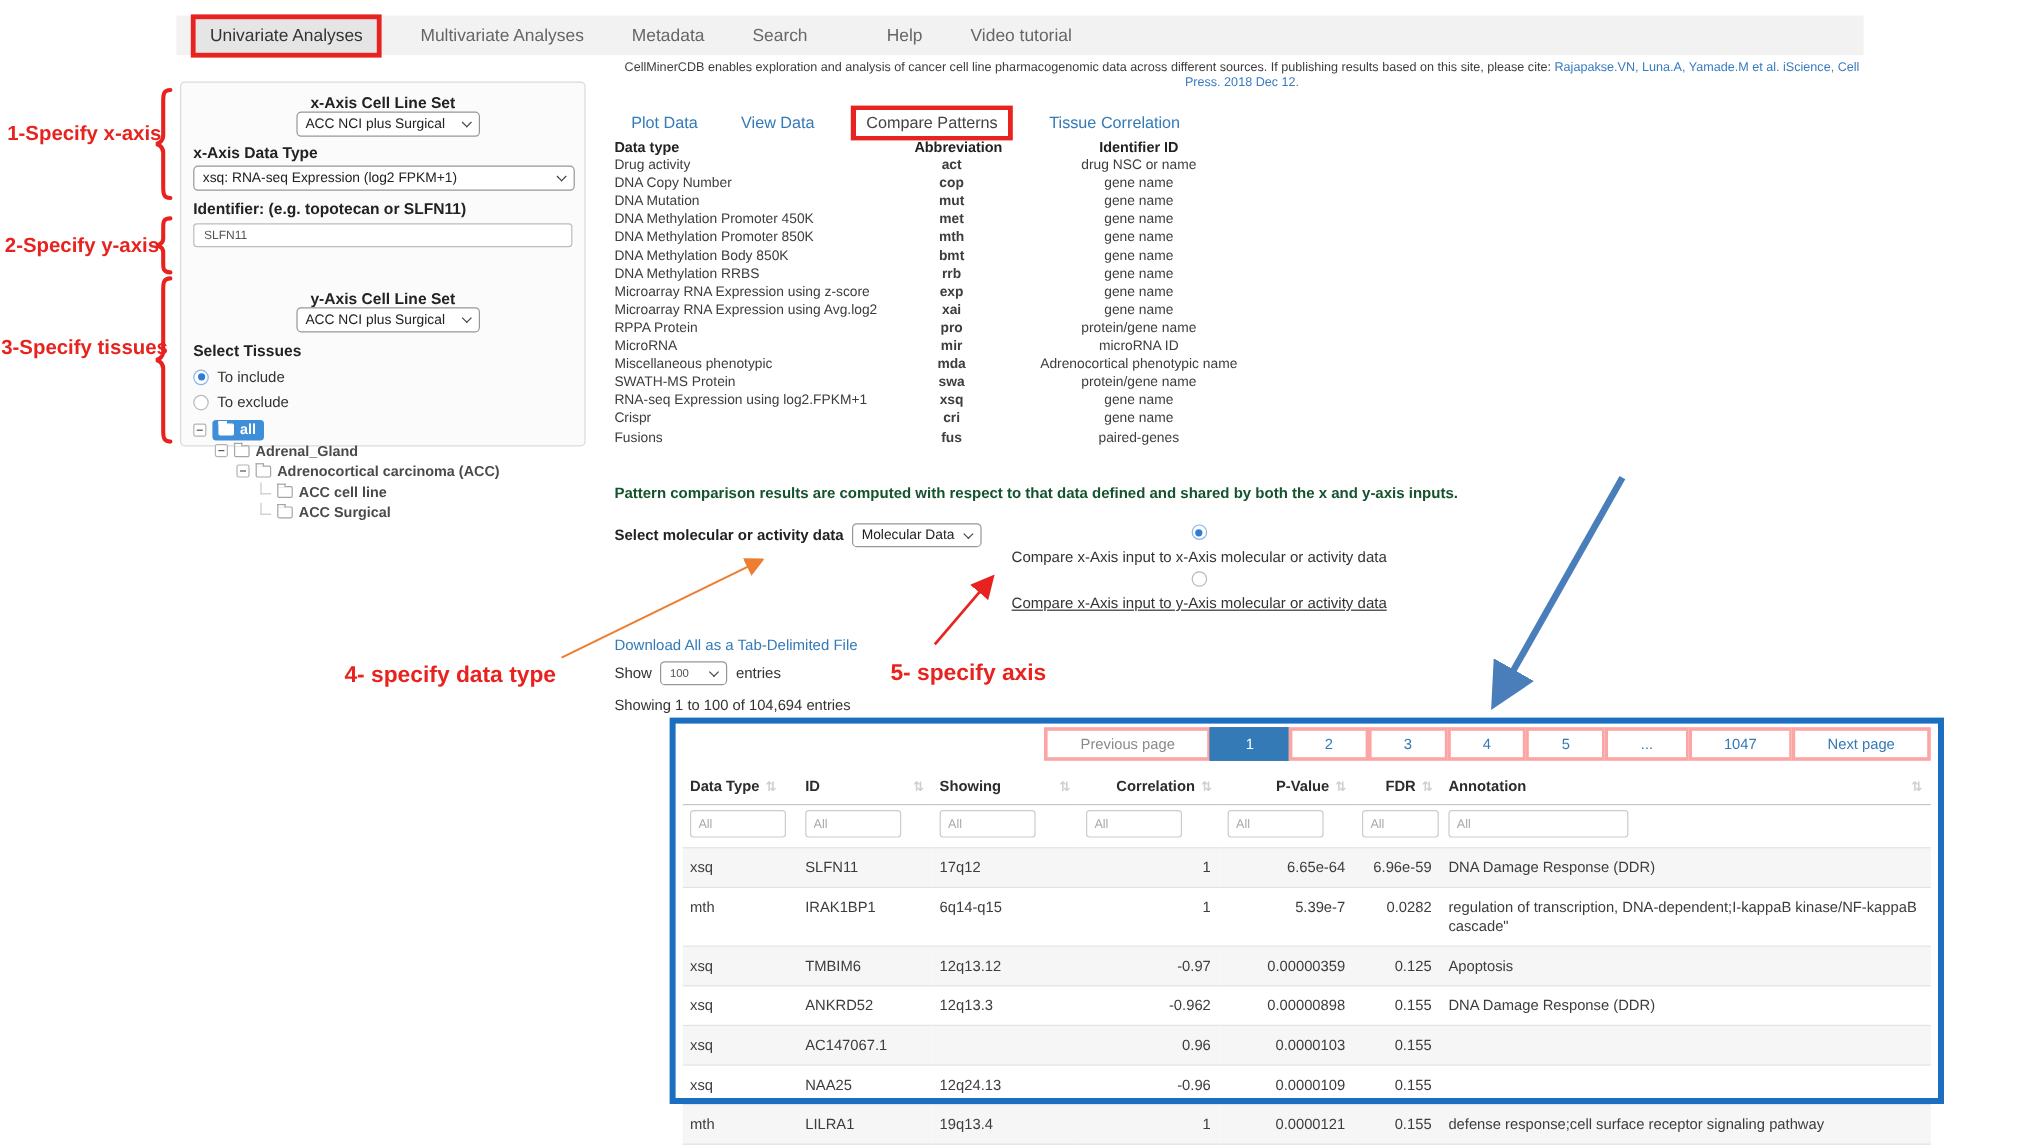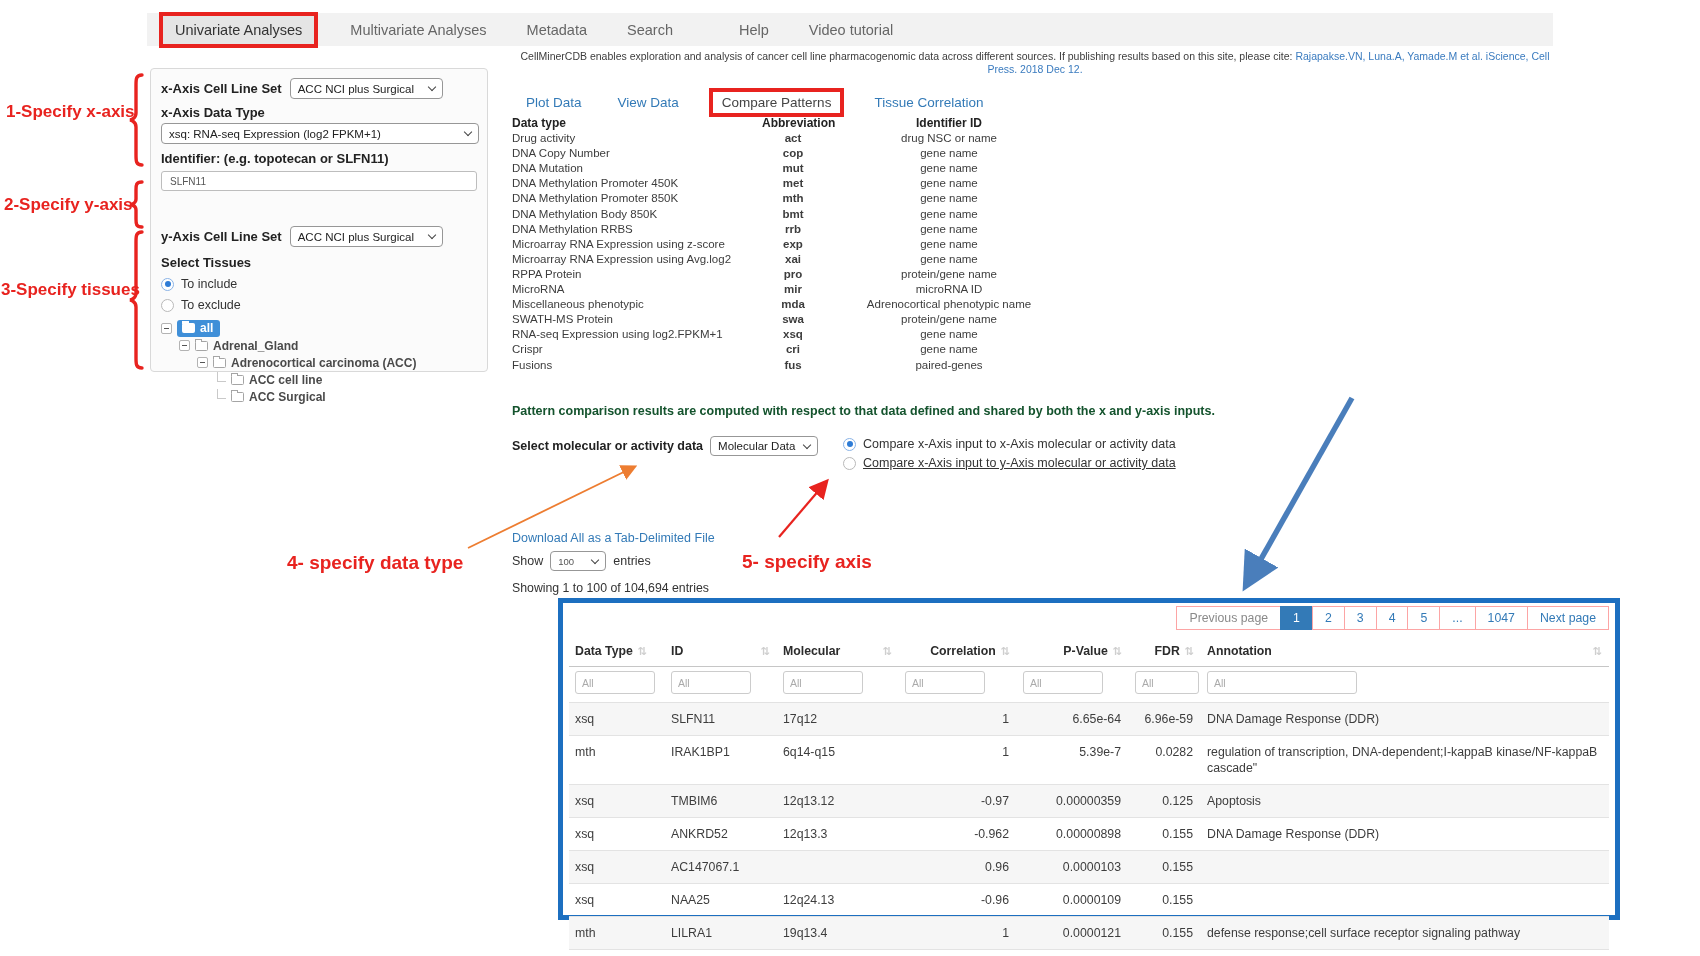--- a/index.html
+++ b/index.html
@@ -11,21 +11,21 @@
   .nav-item { font-size:14.5px; color:#666; margin-right:32px; padding:6px 4px; white-space:nowrap; cursor:pointer; }
   .nav-item:nth-of-type(5) { margin-left:26px; }
   .nav-active { background:#e5e5e5; color:#333; padding:6px 12px; box-shadow:0 0 0 4px #e8231f; }
 
   
   .red-label { position:absolute; color:#e8231f; font-weight:bold; font-size:17px; white-space:nowrap; }
   #svg-overlay { position:absolute; left:0; top:0; width:1700px; height:956px; pointer-events:none; }
 
   
   .panel { position:absolute; left:150px; top:68px; width:338px; height:304px; background:#fbfbfb; border:1px solid #d9d9d9; border-radius:4px; padding:9px 10px; }
-  .frow { display:flex; align-items:center; }
+  .frow { display:flex; align-items:center;flex-direction:column; }
   .flabel { font-size:13px; font-weight:bold; color:#222; }
   .sel { display:inline-flex; align-items:center; justify-content:space-between; border:1px solid #979797; border-radius:4px; background:#fff; padding:2px 7px; font-size:11.5px; color:#222; height:21px; cursor:pointer; }
   .chev { width:6px; height:6px; border-right:1.6px solid #444; border-bottom:1.6px solid #444; transform:rotate(45deg); margin-left:8px; margin-top:-3px; flex:none; }
   .sel-cellline { width:153px; margin-left:8px; }
   .sel-wide { width:318px; margin-top:3px; }
   .txt-input { width:316px; height:20px; border:1px solid #bdbdbd; border-radius:3px; font-size:10px; color:#555; padding:0 8px; margin-top:5px; background:#fff; font-family:inherit; }
   .mt6 { margin-top:6px; } .mt8 { margin-top:8px; } .mt36 { margin-top:35px; }
   .radio-row { display:flex; align-items:center; gap:7px; font-size:12.5px; color:#333; margin-top:7px; cursor:pointer; }
   .radio { width:13px; height:13px; border-radius:50%; border:1px solid #b9b9b9; background:#fff; position:relative; flex:none; }
   .radio.on { border-color:#8ab3e6; }
@@ -55,35 +55,35 @@
   .dt-c2 { width:62px; text-align:center; font-weight:bold; }
   .dt-c3 { width:250px; text-align:center; }
   .dt-head { font-weight:bold; font-size:12px; color:#222; }
   .dt-head .dt-c2, .dt-head .dt-c3 { font-weight:bold; }
 
   .pattern-note { position:absolute; left:512px; top:404px; width:1010px; font-size:12.5px; font-weight:bold; color:#14532d; }
   .ctrl-row { position:absolute; left:512px; top:436px; display:flex; align-items:center; }
   .ctrl-row .flabel { font-size:12.5px; }
   .sel-mol { width:108px; margin-left:7px; height:20px; font-size:11.5px; }
   .axis-radios { position:absolute; left:843px; top:437px; font-size:12.3px; color:#333; }
-  .axis-radios .radio-row { margin-top:0; }
+  .axis-radios .radio-row { margin-top:0;flex-direction:column; }
   .axis-radios .radio-row + .radio-row { margin-top:5px;text-decoration:underline; }
   .dl-link { position:absolute; left:512px; top:531px; font-size:12.5px; color:#337ab7; cursor:pointer; }
   .show-row { position:absolute; left:512px; top:551px; display:flex; align-items:center; gap:7px; font-size:12.5px; color:#333; }
   .sel-show { width:56px; height:20px; font-size:9.5px; color:#555; }
   .showing { position:absolute; left:512px; top:581px; font-size:12.3px; color:#333; }
 
   
   .big-red { position:absolute; color:#e8231f; font-weight:bold; font-size:19px; white-space:nowrap; }
   .blue-note { position:absolute; left:1197px; top:276px; width:345px; font-size:20px; line-height:32px; font-weight:bold; color:#1b75bb; }
 
   
   .results-box { position:absolute; left:558px; top:598px; width:1062px; height:322px; border:5px solid #1c6fc0; background:#fff; padding:2px 6px 0 6px; }
   .pager { display:flex; justify-content:flex-end; margin-top:1px; }
-  .pg { border:1px solid #fca5a5; margin-left:-1px; padding:4px 12px; font-size:12.3px; color:#337ab7; background:#fff; cursor:pointer; white-space:nowrap; }
+  .pg { border:3px solid #fca5a5; margin-left:-1px; padding:4px 27px; font-size:12.3px; color:#337ab7; background:#fff; cursor:pointer; white-space:nowrap; }
   .pg-active { background:#337ab7; color:#fff; border-color:#337ab7; }
   .pg-muted { color:#8a8a8a; }
   table.res { width:100%; border-collapse:collapse; table-layout:fixed; margin-top:6px; font-size:12.3px; }
   table.res th { text-align:left; font-weight:bold; color:#2c2c2c; padding:8px 8px 8px 6px; border-bottom:1px solid #c6c6c6; font-size:12.3px; white-space:nowrap; }
   table.res th.r, table.res td.r { text-align:right; }
   .sort { color:#cfcfcf; font-size:11px; margin-left:5px; letter-spacing:-1px; cursor:pointer; }
   .th-flex { display:flex; justify-content:space-between; align-items:center; }
   tr.filter td { padding:4px 6px 8px 6px; border-bottom:1px solid #e2e2e2; }
   .flt { width:80px; height:23px; border:1px solid #ccc; border-radius:3px; font-size:10.5px; padding:0 6px; color:#555; font-family:inherit; background:#fff; }
   .flt::placeholder { color:#aaa; }
@@ -374,21 +374,21 @@
         <tr>
           <th><span>Data Type</span><span class="sort">⇅</span></th>
           <th>
               <span class="th-flex">
                 <span>ID</span>
                 <span class="sort">⇅</span>
               </span>
             </th>
           <th>
               <span class="th-flex">
-                <span>Molecular</span>
+                <span>Showing</span>
                 <span class="sort">⇅</span>
               </span>
             </th>
           <th class="r"><span>Correlation</span><span class="sort">⇅</span></th>
           <th class="r"><span>P-Value</span><span class="sort">⇅</span></th>
           <th class="r"><span>FDR</span><span class="sort">⇅</span></th>
           <th>
               <span class="th-flex">
                 <span>Annotation</span>
                 <span class="sort">⇅</span>

